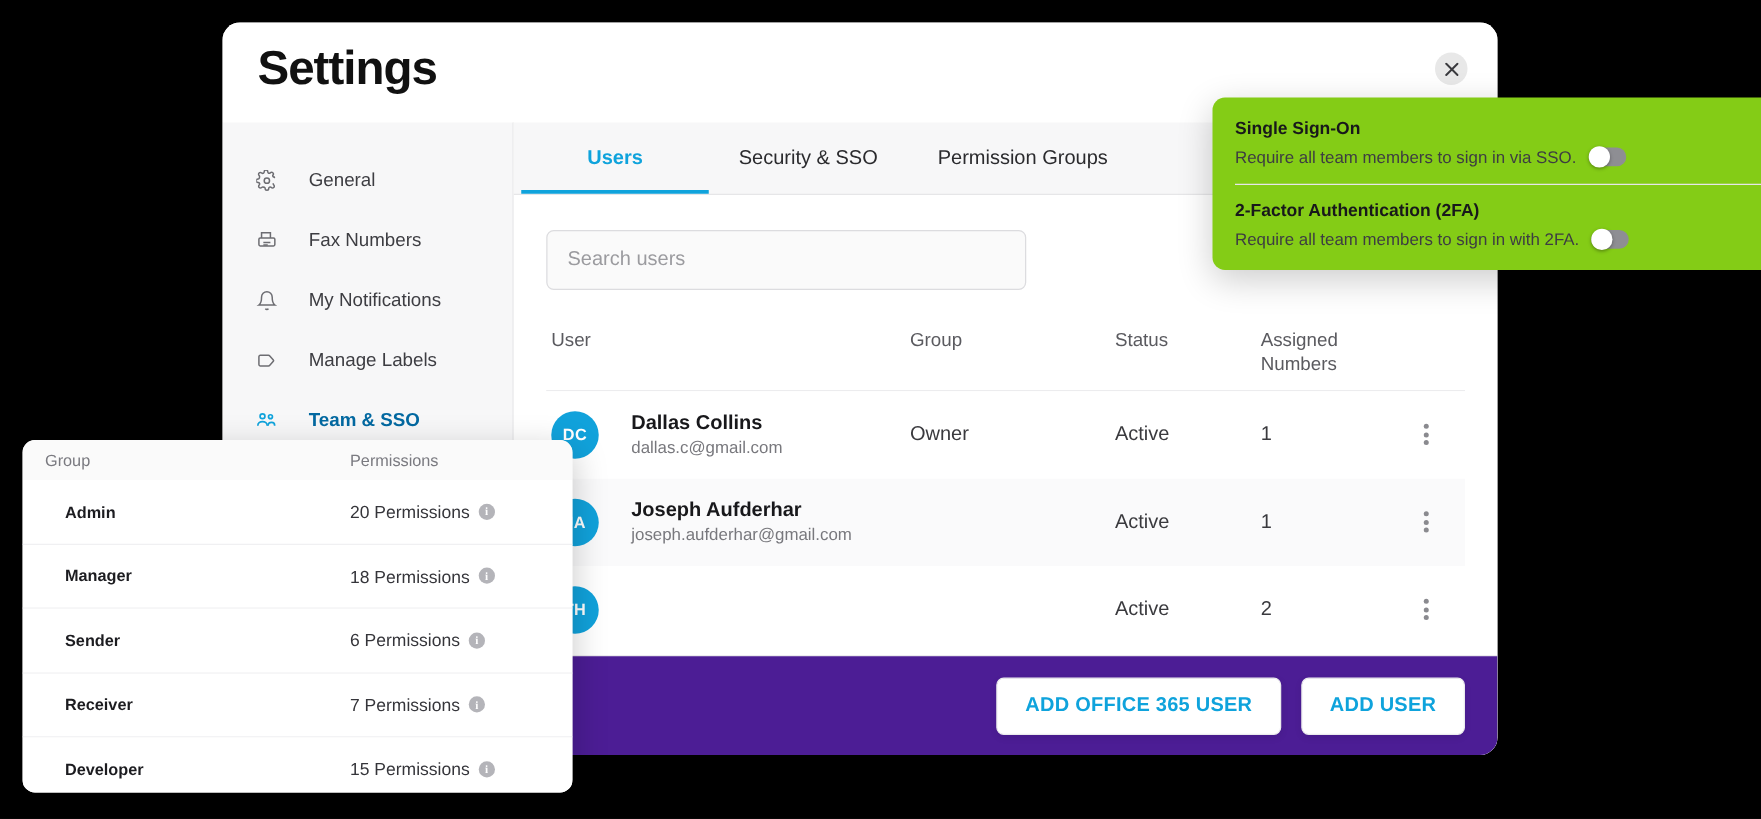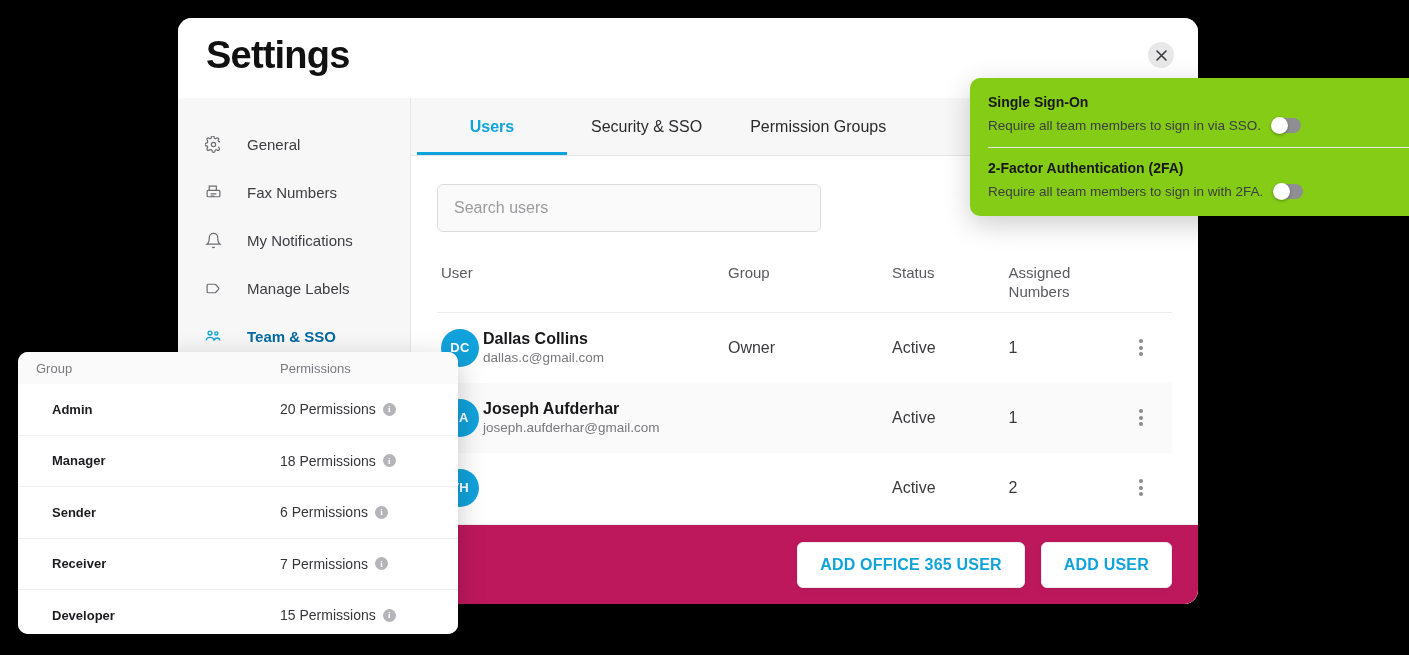--- a/index.html
+++ b/index.html
@@ -187,21 +187,21 @@
     height: 70px;
     padding: 0 4px;
     background: #ffffff;
   }
   .row.alt { background: #fafafb; }
 
   .user-cell {
     width: 315px;
     display: flex;
     align-items: center;
-    gap: 4px;
+    gap: 26px;
   }
   .avatar {
     width: 38px; height: 38px;
     border-radius: 50%;
     background: #11a2db;
     color: #ffffff;
     font-size: 13px;
     font-weight: 600;
     display: flex;
     align-items: center;
@@ -236,21 +236,21 @@
     border-radius: 50%;
     background: #8a8a8f;
     display: block;
     margin: 2.5px 0;
   }
 
   .card-footer {
     position: absolute;
     left: 0; right: 0; bottom: 0;
     height: 80px;
-    background: #be185d;
+    background: #4c1d95;
     border-top: 1px solid #ececee;
     display: flex;
     align-items: center;
     justify-content: flex-end;
     padding-right: 26px;
     gap: 16px;
   }
   .btn {
     height: 46px;
     padding: 0 22px;

